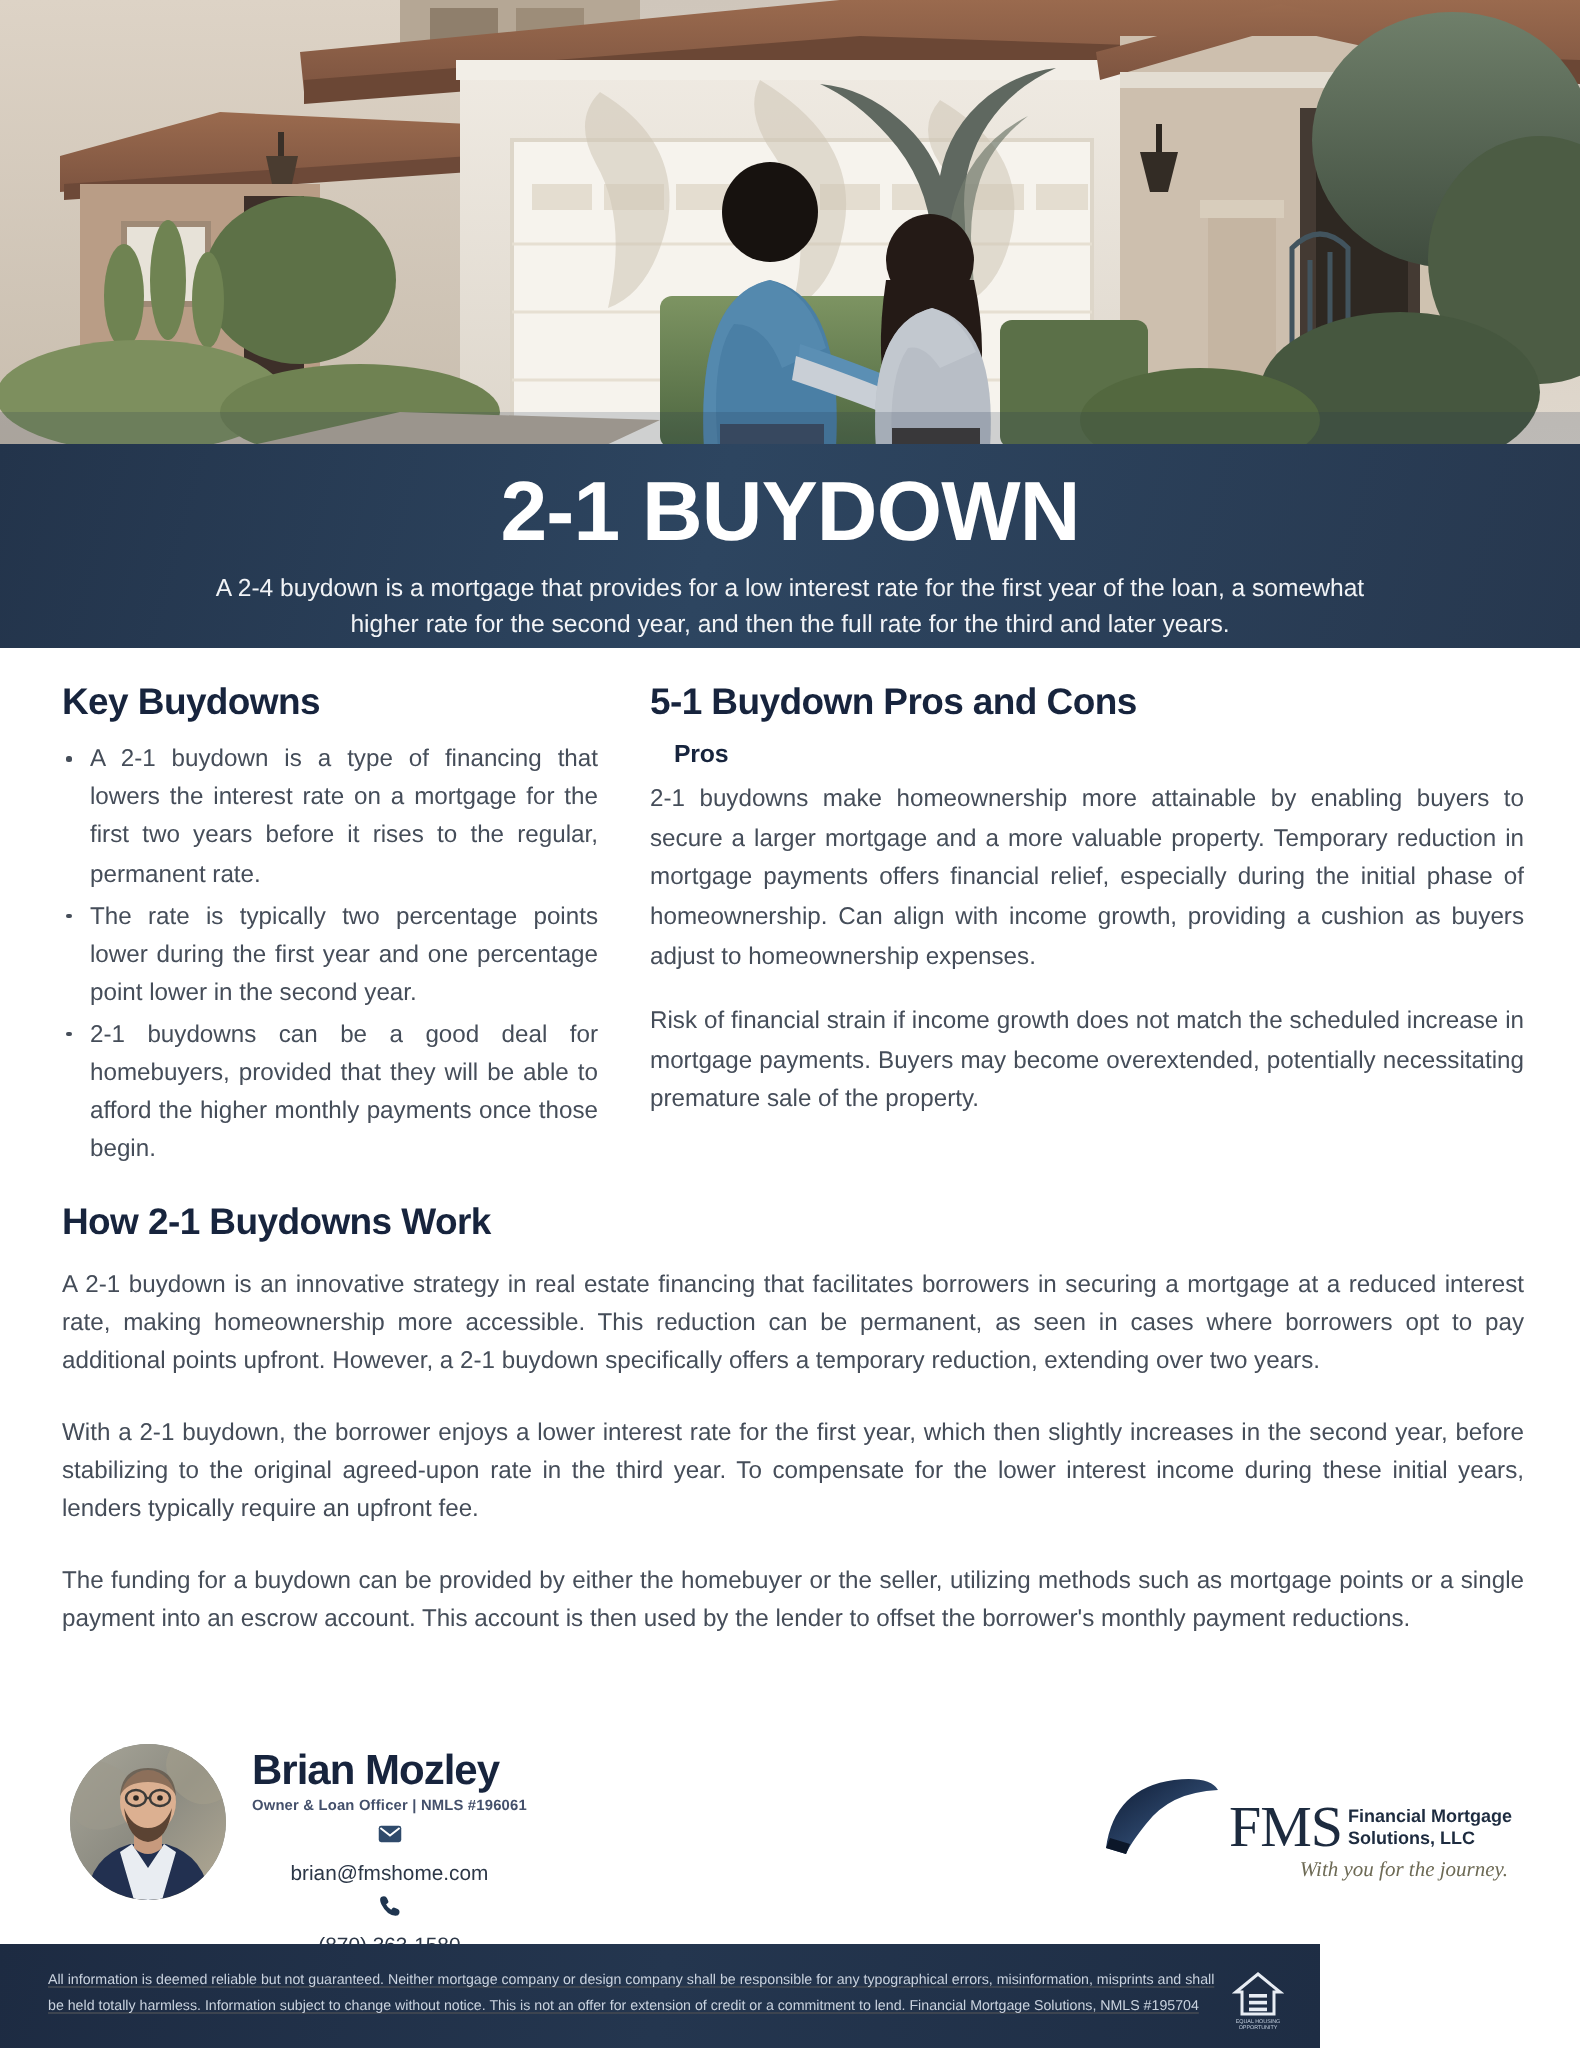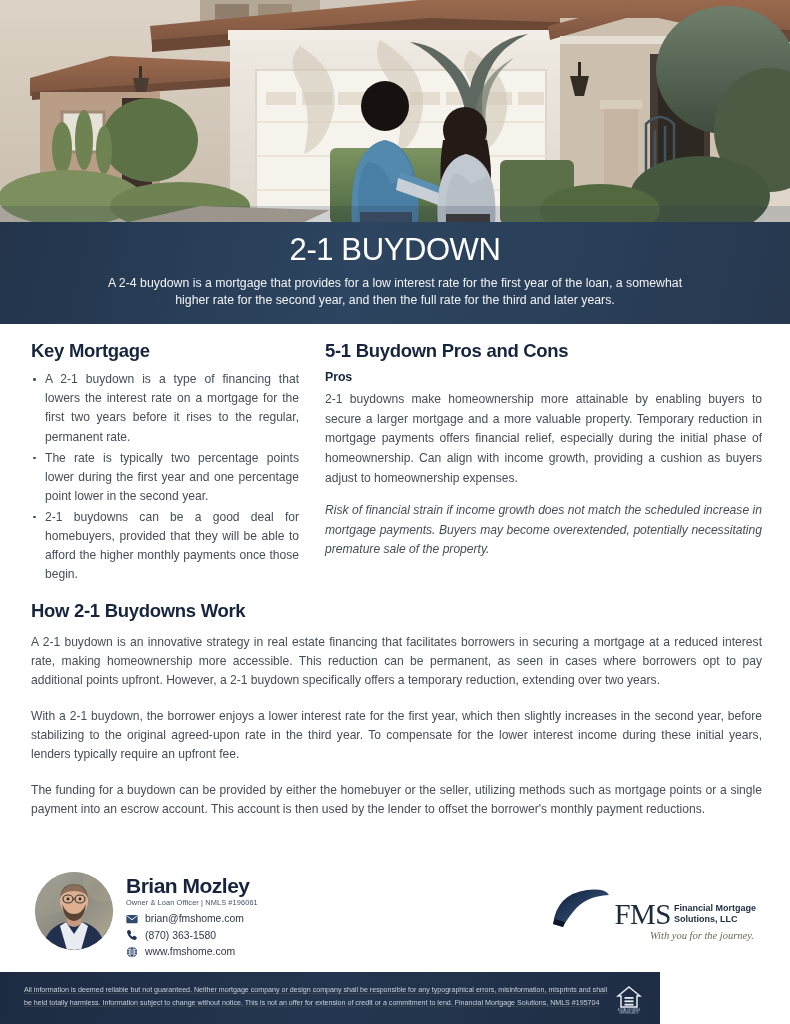--- a/index.html
+++ b/index.html
@@ -13,58 +13,58 @@
   .hero{position:absolute;left:0;top:0;width:790px;height:224px;overflow:hidden;background:#b9ada0;}
   .hero svg{display:block;width:790px;height:224px;}
 
   
   .banner{
     position:absolute;left:0;top:222px;width:790px;height:102px;
     background:linear-gradient(105deg,#23344b 0%,#2d4560 45%,#27384f 100%);
     color:#ffffff;text-align:center;box-sizing:border-box;padding-top:12px;
   }
   .banner-title{
-    font-size:31px;font-weight:normal;letter-spacing:-0.4px;
+    font-size:42px;font-weight:bold;letter-spacing:-0.4px;
     margin:0 0 8px 0;line-height:1.05;
   }
   .banner-sub{
     font-size:12.3px;line-height:1.45;margin:0 auto;width:600px;
     font-weight:400;color:#f1f3f6;
   }
 
   
   .content{position:absolute;left:0;top:324px;width:790px;}
 
   .cols{display:flex;padding:16px 28px 0 31px;box-sizing:border-box;gap:26px;}
   .col-left{width:268px;flex:none;}
   .col-right{flex:1;}
 
   h2.sec{
     color:#17243d;font-size:18.5px;font-weight:bold;margin:0 0 9px 0;
     letter-spacing:-0.3px;line-height:1.15;
   }
   h3.sub{
-    color:#17243d;font-size:12.4px;font-weight:bold;margin:0 0 6px 0;
+    color:#17243d;font-size:12.4px;font-weight:bold;margin:0 0 6px 12px;
     letter-spacing:-0.1px;
   }
 
   ul.takeaways{margin:0;padding:0;list-style:none;}
   ul.takeaways li{
     position:relative;padding-left:14px;margin-bottom:2px;
     font-size:12.1px;line-height:1.58;text-align:justify;color:#454d59;
   }
   ul.takeaways li::before{
     content:"";position:absolute;left:2px;top:8px;
     width:2.5px;height:2.5px;background:#454d59;border-radius:50%;
   }
 
   p.body{
     font-size:12.1px;line-height:1.62;text-align:justify;margin:0 0 13px 0;color:#454d59;
   }
-  p.body.tight{margin-bottom:0;font-style:italic;}
+  p.body.tight{margin-bottom:0;}
 
   .howsec{padding:14px 28px 0 31px;box-sizing:border-box;}
   .howsec h2.sec{margin-bottom:11px;}
   .howsec p.body{margin-bottom:16px;line-height:1.6;}
   .howsec p.body:last-child{margin-bottom:0;}
 
   
   .contact{
     position:absolute;left:4px;top:862px;width:790px;height:110px;
     box-sizing:border-box;padding:6px 24px 0 31px;
@@ -74,24 +74,24 @@
   .avatar{
     width:78px;height:78px;border-radius:50%;overflow:hidden;flex:none;
     margin-top:4px;background:#8e8f86;
   }
   .avatar svg{display:block;width:78px;height:78px;}
   .agent-info{padding-top:7px;}
   .agent-name{
     font-size:21px;font-weight:bold;color:#17243d;line-height:1;margin:0 0 2px 0;
     letter-spacing:-0.5px;
   }
-  .agent-role{font-size:7.4px;color:#44506b;margin:0 0 4px 0;letter-spacing:0.1px;}
+  .agent-role{font-size:7.4px;color:#44506b;margin:0 0 4px 0;letter-spacing:0.1px;font-weight:bold;}
   .contact-line{
     display:flex;align-items:center;gap:7px;font-size:10.4px;color:#2c3747;
-    line-height:1.5;margin-bottom:1px;
+    line-height:1.5;margin-bottom:1px;flex-direction:column;
   }
   .ci{width:12px;height:12px;flex:none;display:block;}
 
   
   .fms{padding-top:18px;padding-right:14px;text-align:left;}
   .fms-row{display:flex;align-items:flex-end;gap:3px;}
   .fms-mark{width:62px;height:42px;flex:none;}
   .fms-letters{font-family:"Liberation Serif",serif;font-size:29px;color:#1d2b3f;line-height:0.92;letter-spacing:-0.5px;}
   .fms-words{font-size:9px;color:#1d2b3f;line-height:1.22;font-weight:bold;padding-bottom:3px;}
   .fms-tag{
@@ -259,21 +259,21 @@
 <div class="banner">
   <h1 class="banner-title">2-1 BUYDOWN</h1>
   <p class="banner-sub">A 2-4 buydown is a mortgage that provides for a low interest rate for the first year of the loan, a somewhat higher rate for the second year, and then the full rate for the third and later years.</p>
 </div>
 
 <div class="content">
 
   <div class="cols">
 
     <div class="col-left">
-      <h2 class="sec">Key Mortgage</h2>
+      <h2 class="sec">Key Buydowns</h2>
       <ul class="takeaways">
         <li>A 2-1 buydown is a type of financing that lowers the interest rate on a mortgage for the first two years before it rises to the regular, permanent rate.</li>
         <li>The rate is typically two percentage points lower during the first year and one percentage point lower in the second year.</li>
         <li>2-1 buydowns can be a good deal for homebuyers, provided that they will be able to afford the higher monthly payments once those begin.</li>
       </ul>
     </div>
 
     <div class="col-right">
       <h2 class="sec">5-1 Buydown Pros and Cons</h2>
       <h3 class="sub">Pros</h3>

